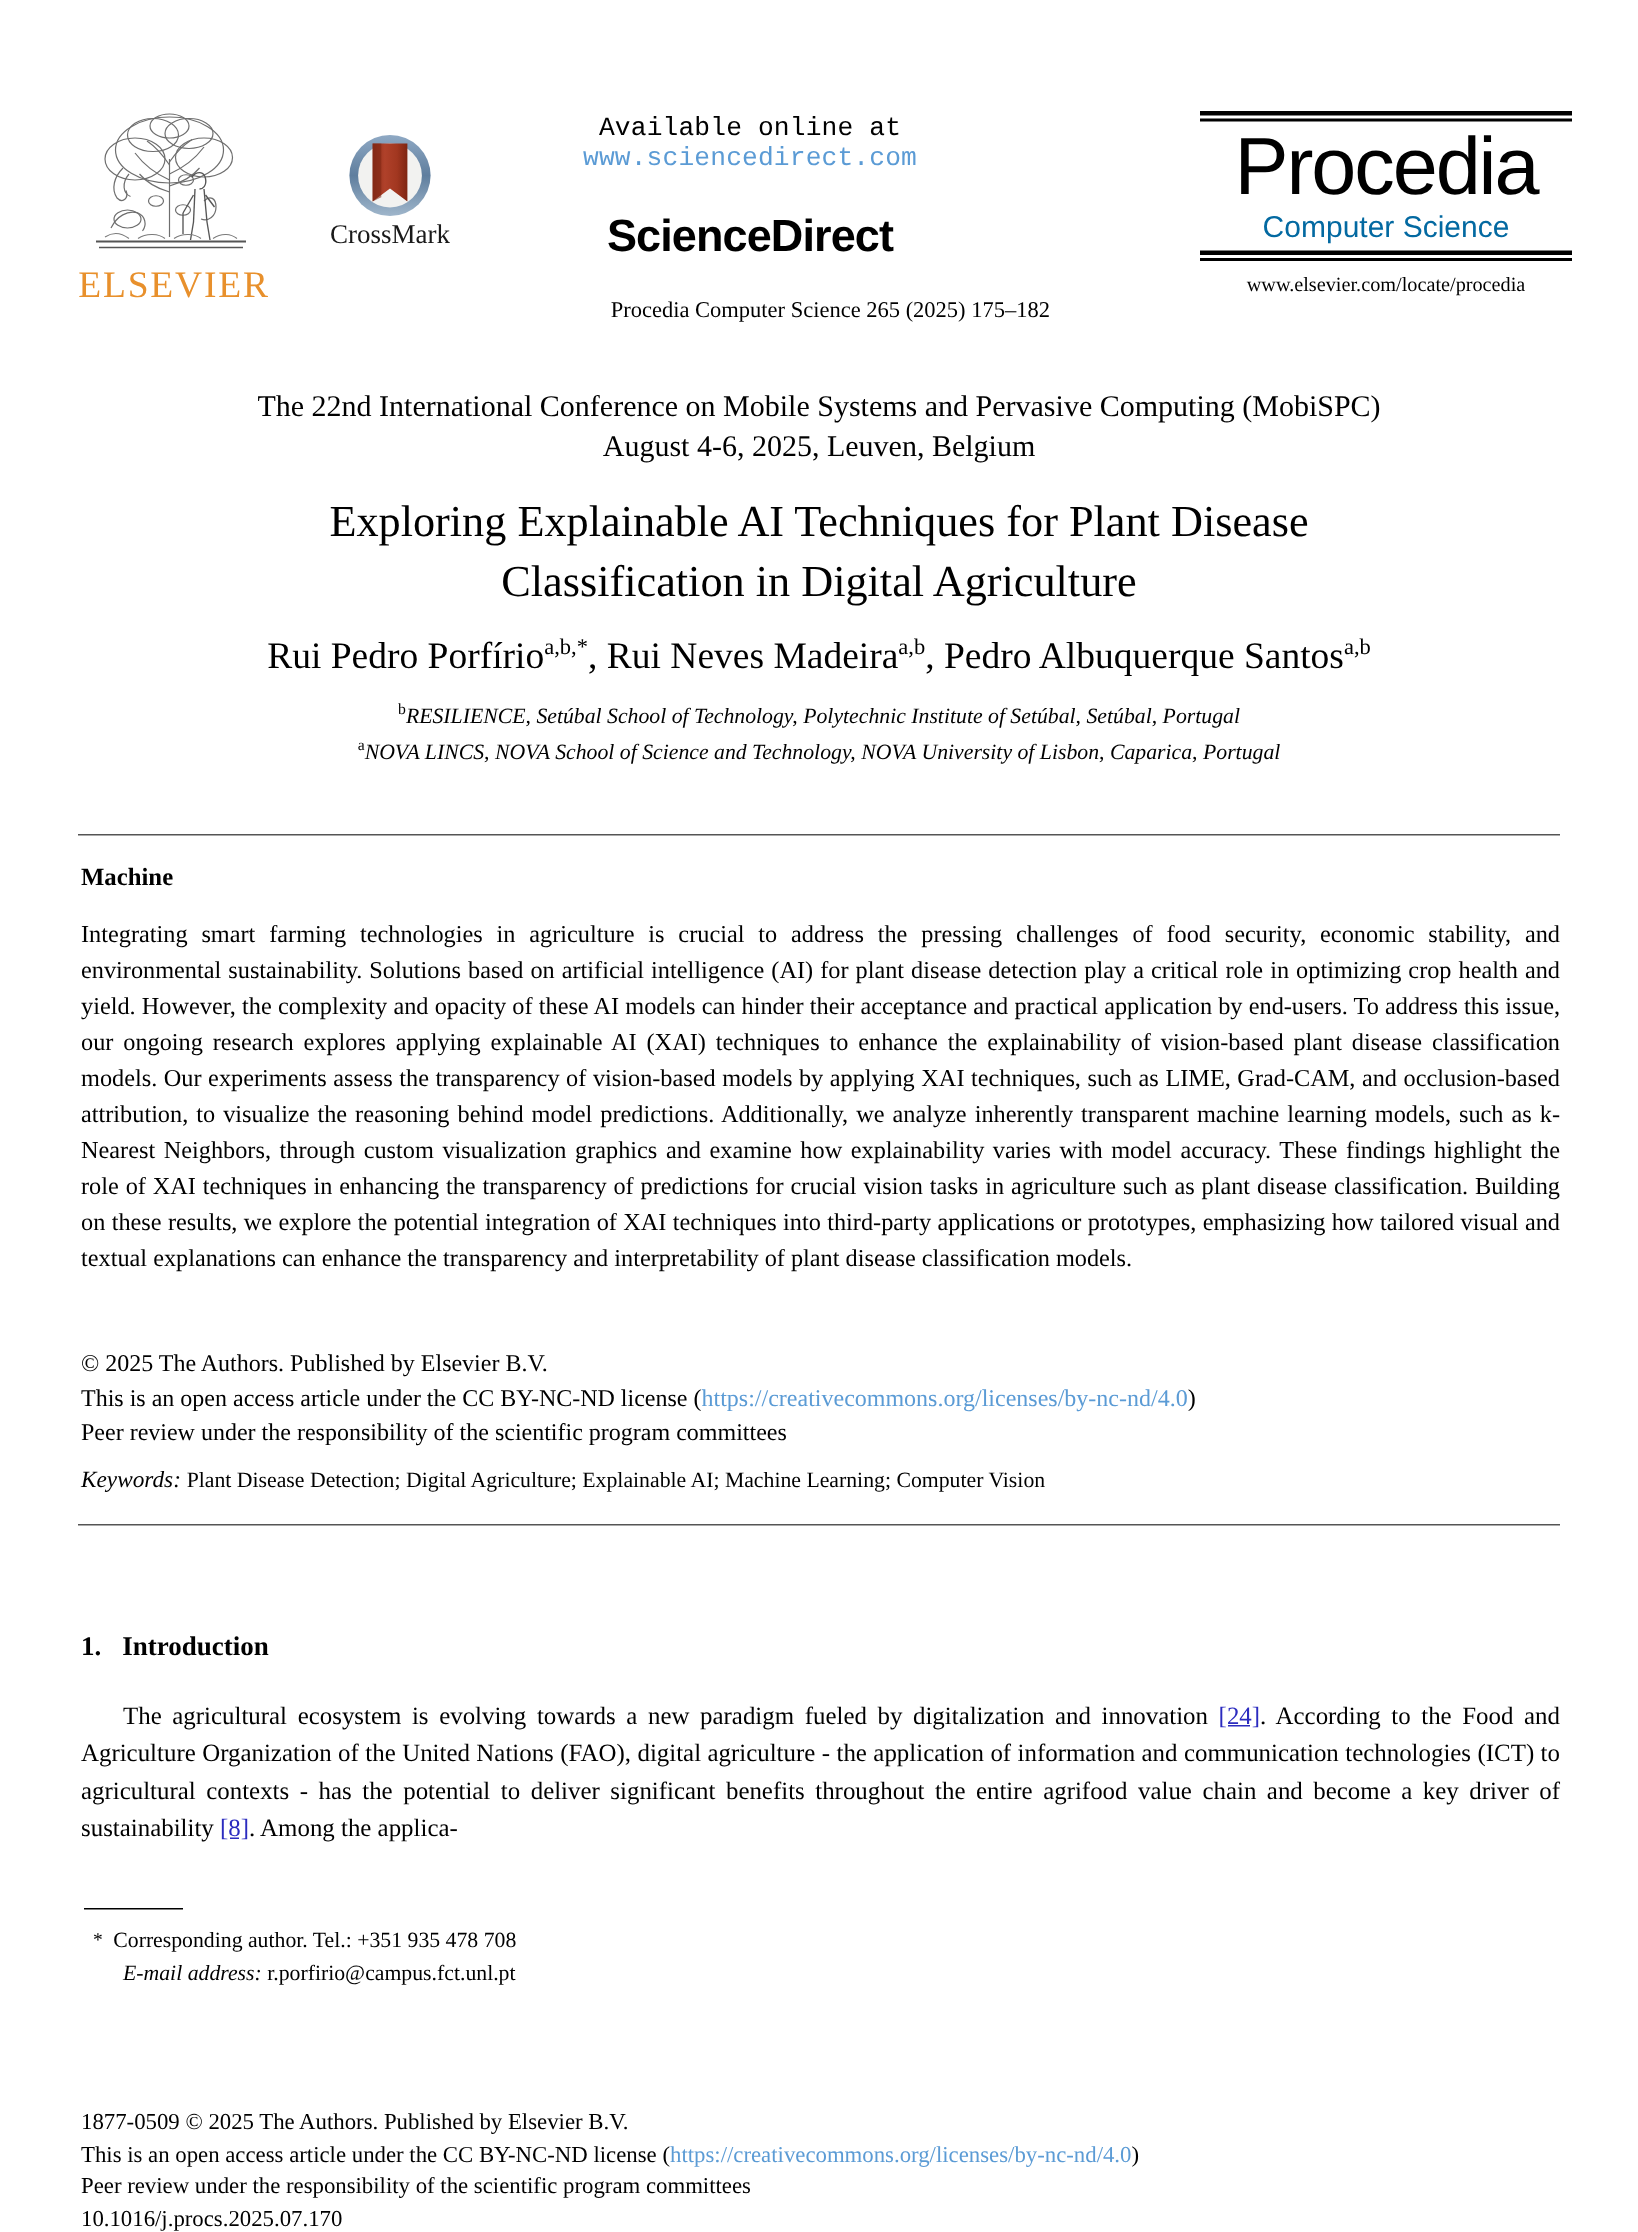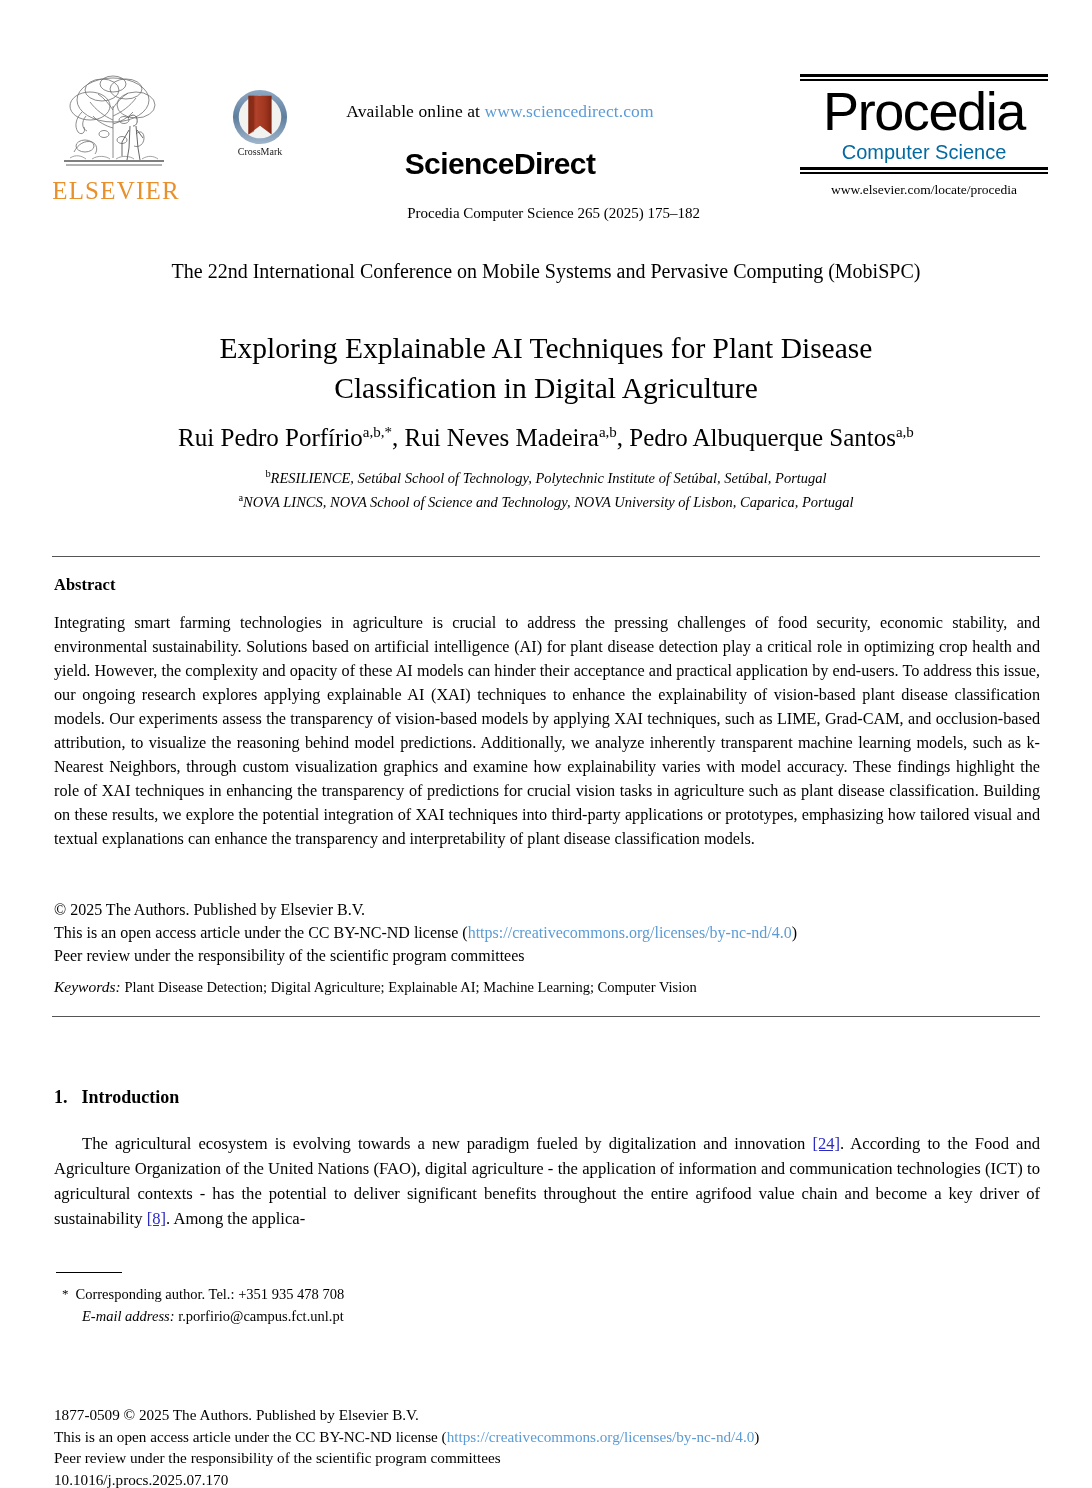--- a/index.html
+++ b/index.html
@@ -59,40 +59,39 @@
     text-align: center;
   }
   .crossmark-badge {
     width: 58px;
     height: 58px;
     margin: 0 auto;
     display: block;
   }
   .crossmark-word {
     font-family: "Liberation Serif", serif;
-    font-size: 10px;
+    font-size: 18px;
     line-height: 1;
     margin-top: 1px;
     color: #1a1a1a;
   }
 
   
   .center-head {
     position: absolute;
     left: 300px;
     top: 76px;
     width: 400px;
     text-align: center;
   }
   .avail-line {
-    font-family: Liberation Serif, serif;
+    font-family: Liberation Mono, monospace;
     font-size: 17.5px;
     color: #000;
     letter-spacing: 0.1px;
-    margin-top: 25px;
   }
   .avail-line .url {
     color: #5b9bd5;
   }
   .sciencedirect {
     font-family: "Liberation Sans", sans-serif;
     font-weight: bold;
     font-size: 30px;
     letter-spacing: -0.6px;
     margin-top: 25px;
@@ -379,40 +378,41 @@
       <div class="proc-rule-top"></div>
       <div class="proc-title">Procedia</div>
       <div class="proc-sub">Computer Science</div>
       <div class="proc-rule-bot"></div>
       <div class="proc-url">www.elsevier.com/locate/procedia</div>
     </div>
   </div>
 
   <div class="conf-lines">
     <div>The 22nd International Conference on Mobile Systems and Pervasive Computing (MobiSPC)</div>
+    <div>August 4-6, 2025, Leuven, Belgium</div>
   </div>
 
   <h1 class="paper-title">
     <span>Exploring Explainable AI Techniques for Plant Disease</span><br>
     <span>Classification in Digital Agriculture</span>
   </h1>
 
   <div class="authors">
     <span><span>Rui Pedro Porfírio</span><sup>a,b,*</sup><span>, </span></span><span><span>Rui Neves Madeira</span><sup>a,b</sup><span>, </span></span><span><span>Pedro Albuquerque Santos</span><sup>a,b</sup></span>
   </div>
 
   <div class="affils">
     <div><sup>b</sup><span>RESILIENCE, Setúbal School of Technology, Polytechnic Institute of Setúbal, Setúbal, Portugal</span></div>
     <div><sup>a</sup><span>NOVA LINCS, NOVA School of Science and Technology, NOVA University of Lisbon, Caparica, Portugal</span></div>
   </div>
 
   <hr class="hr-thin" style="top:556px">
   <hr class="hr-thin" style="top:1016px">
 
-  <div class="abstract-head">Abstract</div>
+  <div class="abstract-head">Machine</div>
   <div class="abstract-body">Integrating smart farming technologies in agriculture is crucial to address the pressing challenges of food security, economic stability, and environmental sustainability. Solutions based on artificial intelligence (AI) for plant disease detection play a critical role in optimizing crop health and yield. However, the complexity and opacity of these AI models can hinder their acceptance and practical application by end-users. To address this issue, our ongoing research explores applying explainable AI (XAI) techniques to enhance the explainability of vision-based plant disease classification models. Our experiments assess the transparency of vision-based models by applying XAI techniques, such as LIME, Grad-CAM, and occlusion-based attribution, to visualize the reasoning behind model predictions. Additionally, we analyze inherently transparent machine learning models, such as k-Nearest Neighbors, through custom visualization graphics and examine how explainability varies with model accuracy. These findings highlight the role of XAI techniques in enhancing the transparency of predictions for crucial vision tasks in agriculture such as plant disease classification. Building on these results, we explore the potential integration of XAI techniques into third-party applications or prototypes, emphasizing how tailored visual and textual explanations can enhance the transparency and interpretability of plant disease classification models.</div>
 
   <div class="license-block">
     <div>© 2025 The Authors. Published by Elsevier B.V.</div>
     <div><span>This is an open access article under the CC BY-NC-ND license (</span><span class="lnk">https://creativecommons.org/licenses/by-nc-nd/4.0</span><span>)</span></div>
     <div>Peer review under the responsibility of the scientific program committees</div>
   </div>
 
   <div class="keywords">
     <span class="kw-label">Keywords:</span>

